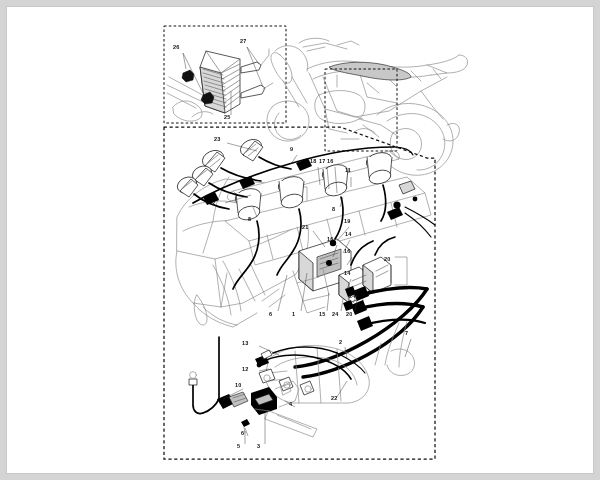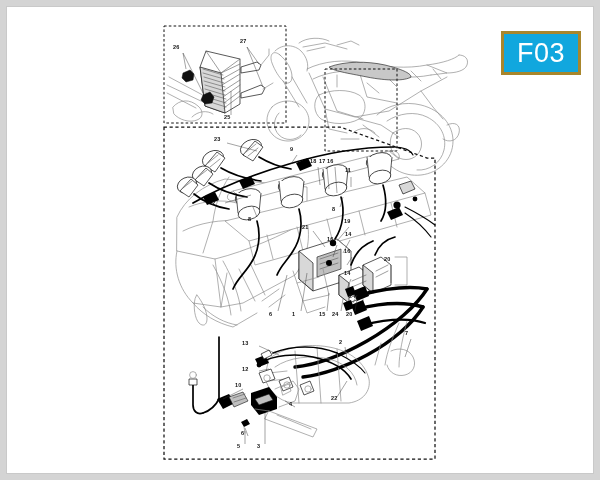--- a/index.html
+++ b/index.html
@@ -390,23 +390,20 @@
         <path class="lead" d="M236 382 L216 392"></path>
         <path class="lead" d="M330 390 L340 374"></path>
         <path class="lead" d="M288 400 L278 394"></path>
         <path class="lead" d="M241 429 L238 421"></path>
         <path class="lead" d="M238 437 L238 424"></path>
         <path class="lead" d="M258 437 L258 406"></path>
         <path class="lead" d="M338 340 L340 352"></path>
       </g>
     </svg>
 
-    <div id="badge">
-      <span>F03</span>
-    </div>
 
     <div id="labels">
         <div class="lab" style="left: 166px; top: 38px;">26</div>
         <div class="lab" style="left: 233px; top: 32px;">27</div>
         <div class="lab" style="left: 217px; top: 108px;">25</div>
         <div class="lab" style="left: 207px; top: 130px;">23</div>
         <div class="lab" style="left: 283px; top: 140px;">9</div>
         <div class="lab" style="left: 303px; top: 152px;">18</div>
         <div class="lab" style="left: 312px; top: 152px;">17</div>
         <div class="lab" style="left: 320px; top: 152px;">16</div>

